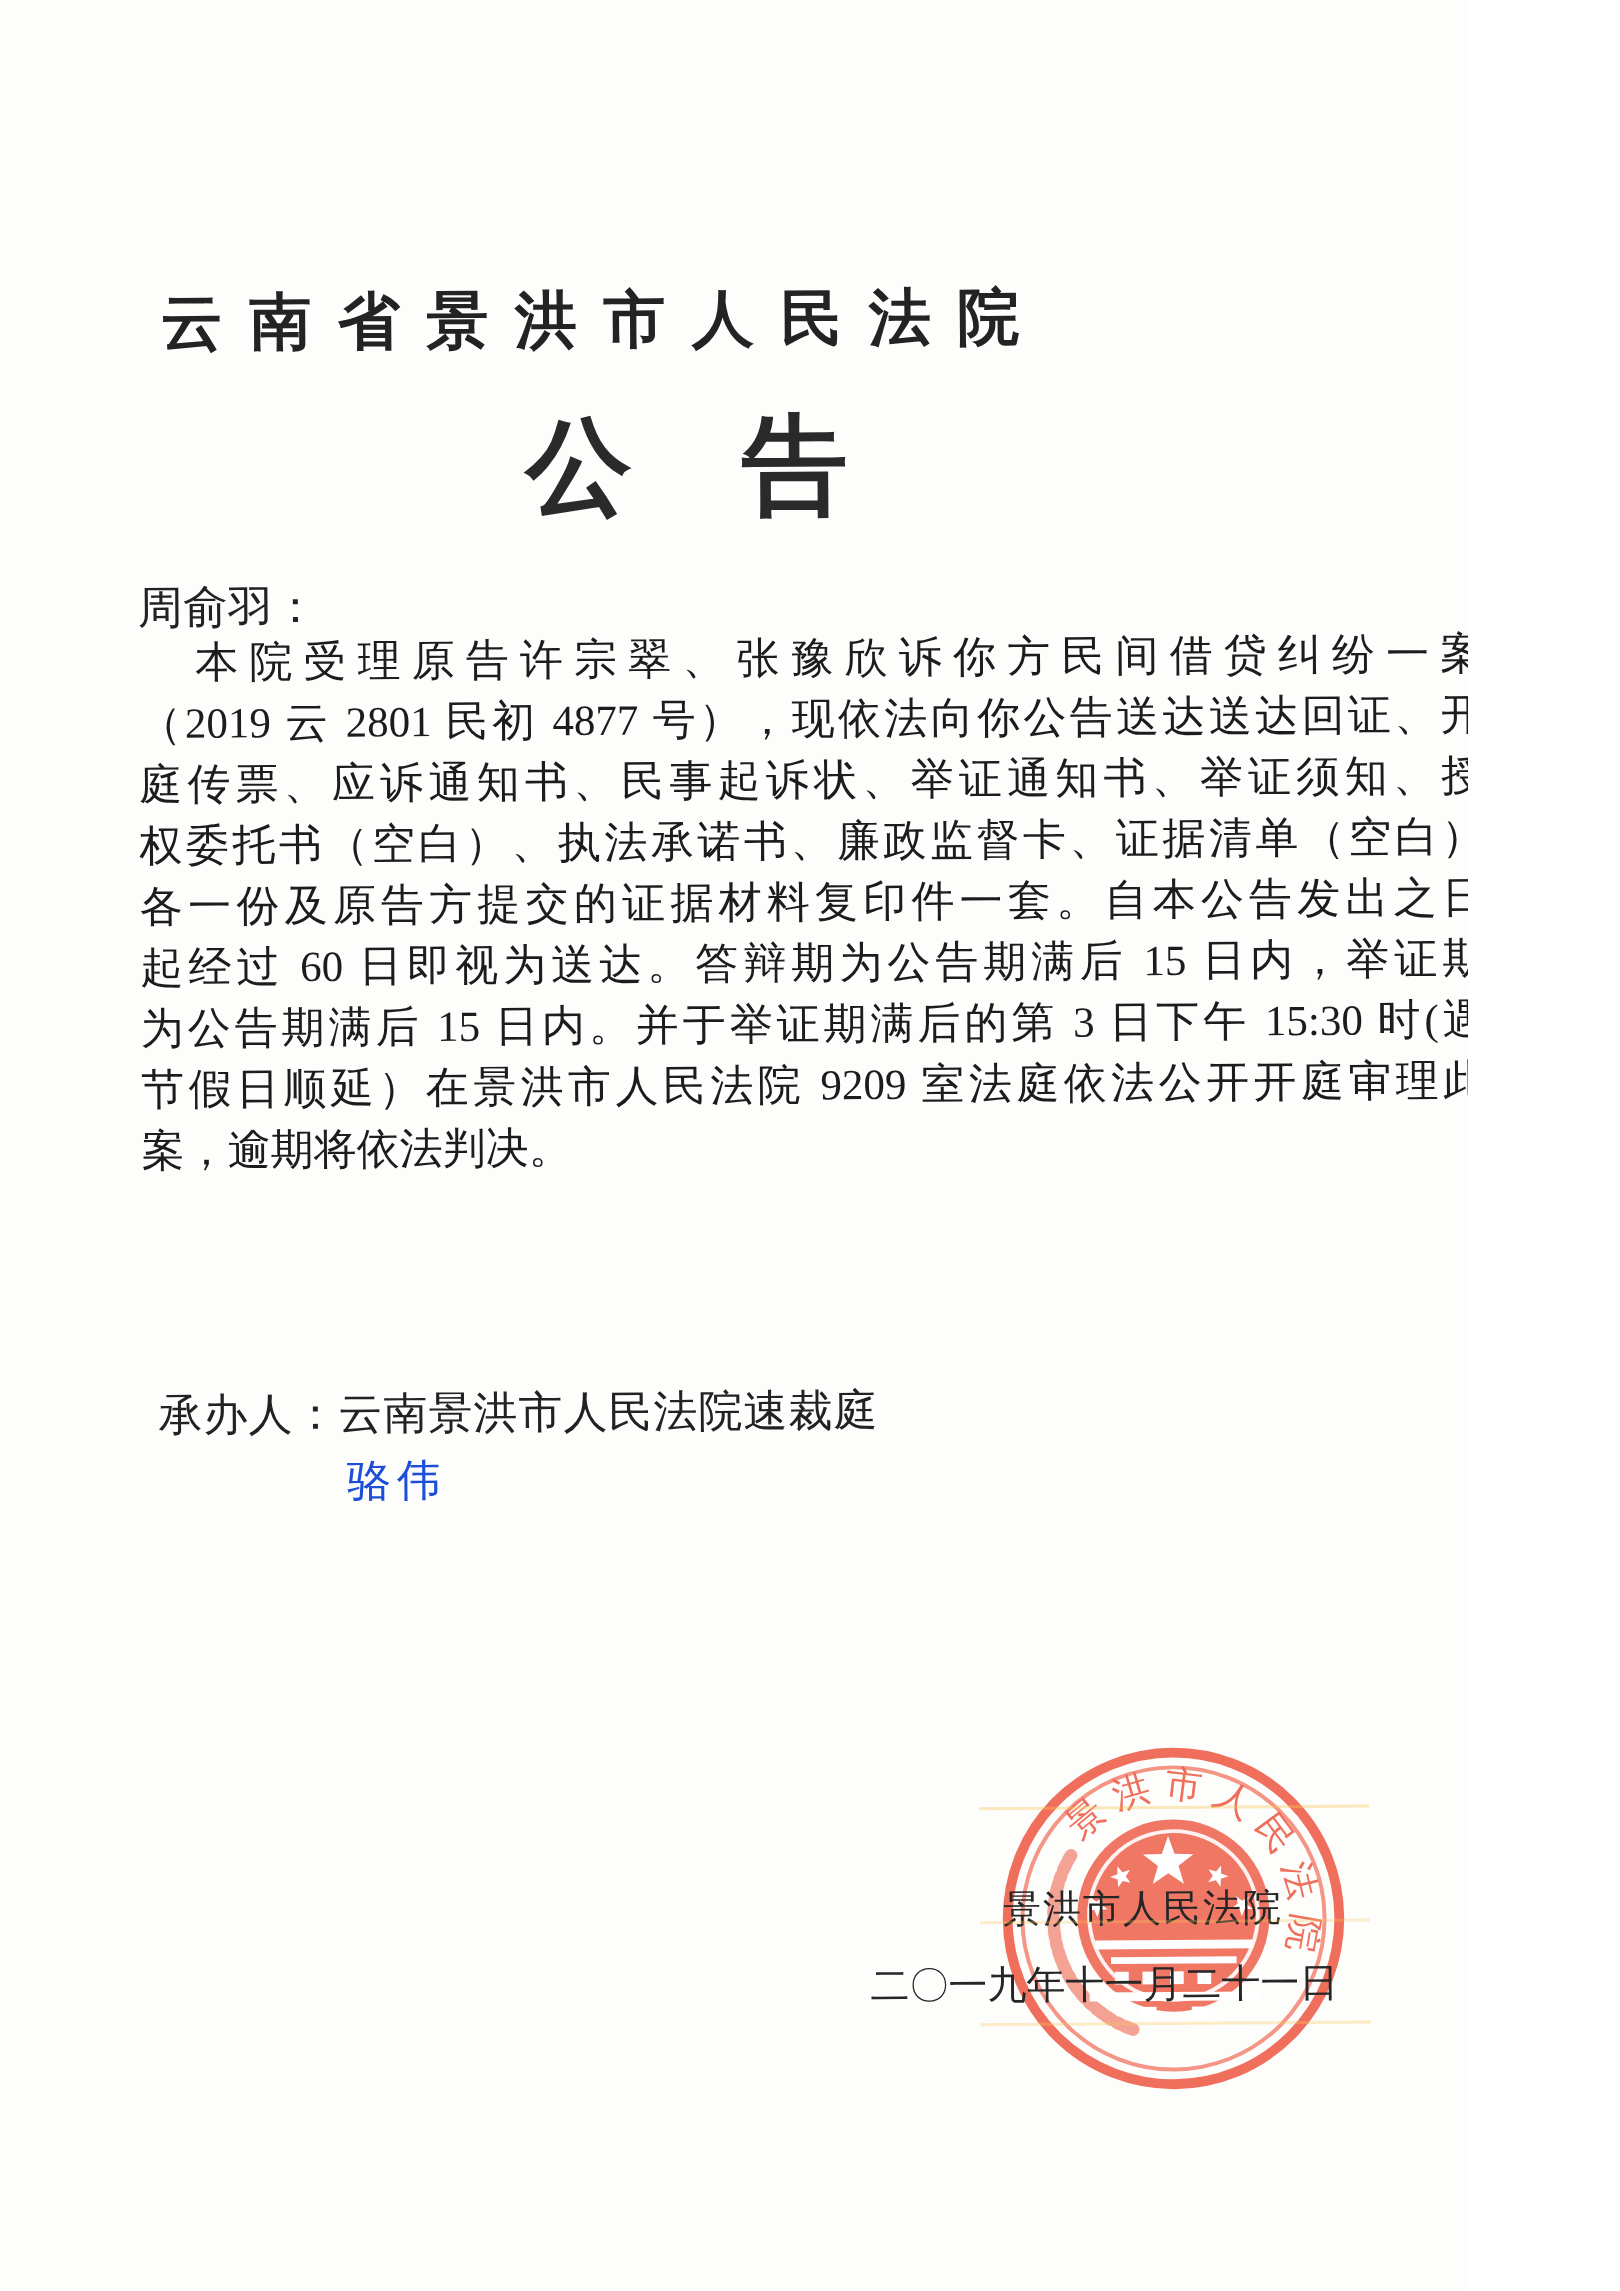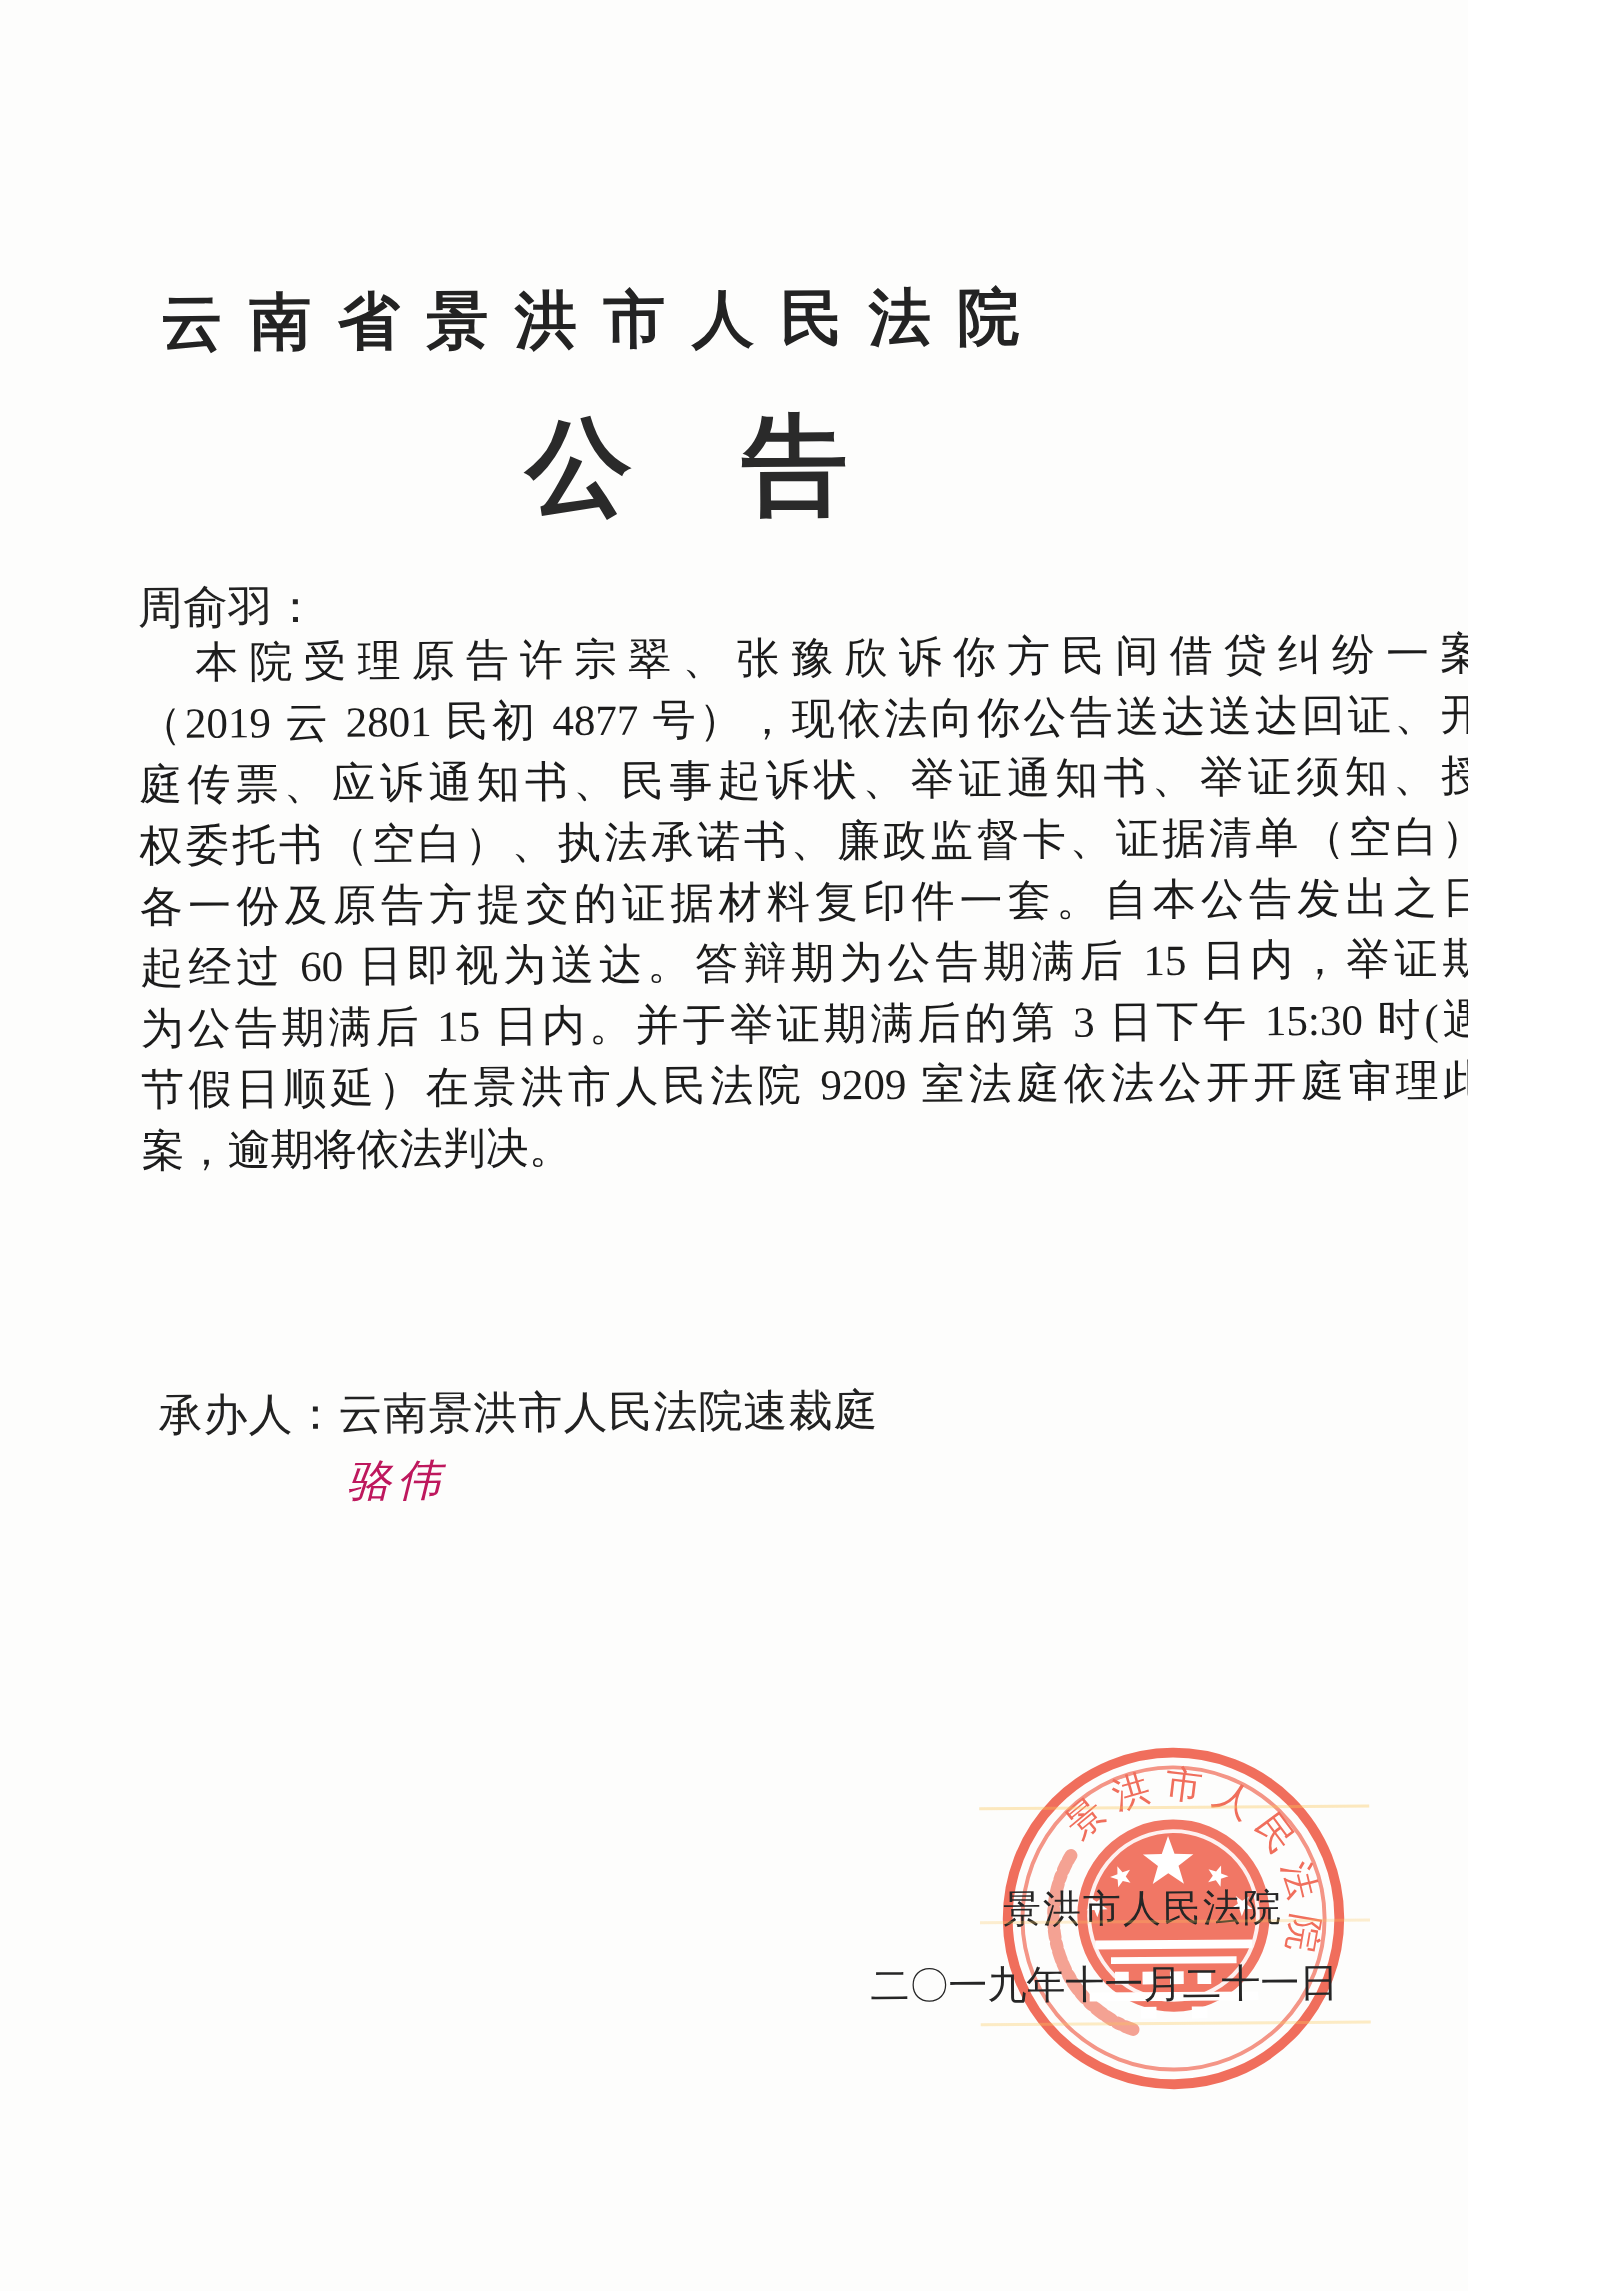--- a/index.html
+++ b/index.html
@@ -36,21 +36,21 @@
     height:61px;overflow:hidden;
   }
   .body-line.first{text-indent:57px;}
   .body-line.last{text-align-last:left;}
   .undertaker-line{
     position:absolute;left:155px;top:1382px;
     font-size:44px;letter-spacing:1px;color:#222;
   }
   .undertaker-name{
     position:absolute;left:343px;top:1449px;
-    font-size:44px;letter-spacing:5.9px;color:#be185d;font-style:italic;
+    font-size:44px;letter-spacing:5.9px;color:#1d4ed8;
   }
   .sig-court{
     position:absolute;left:996px;top:1886px;
     font-size:38px;letter-spacing:2px;color:#262626;z-index:5;
   }
   .sig-date{
     position:absolute;left:863px;top:1960px;
     font-size:39px;letter-spacing:0px;color:#262626;z-index:5;
   }
   .seal{

